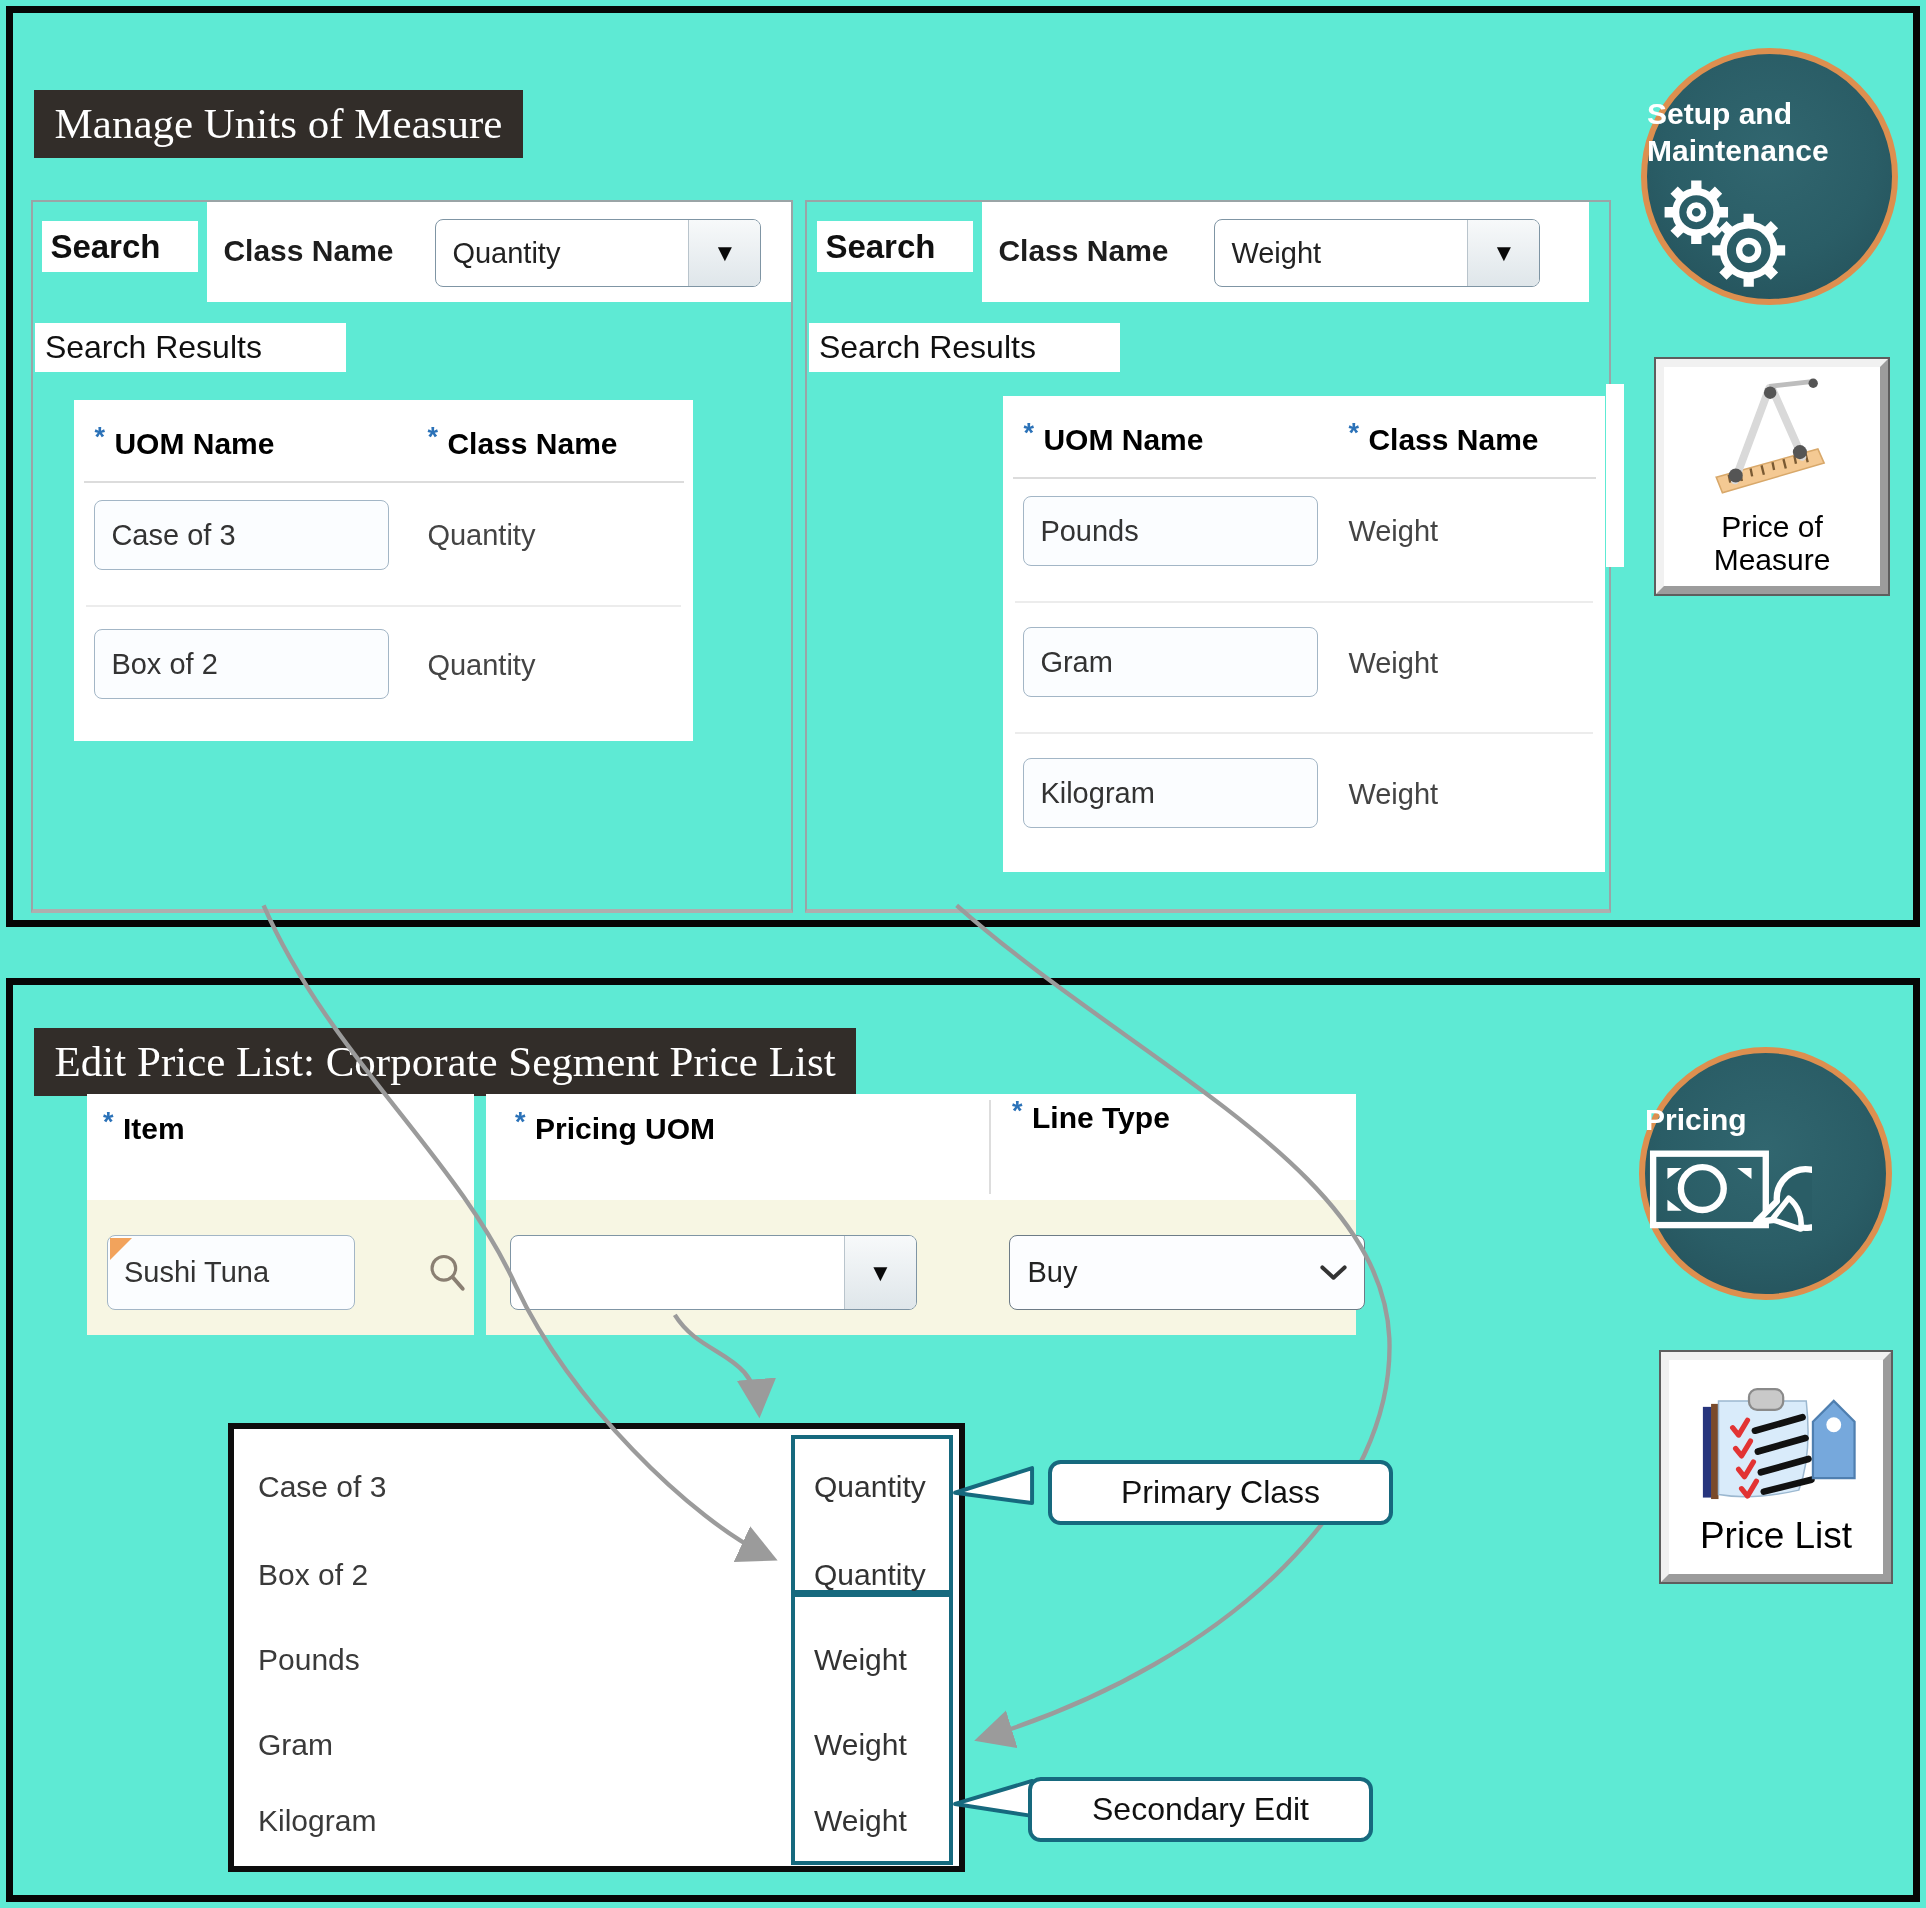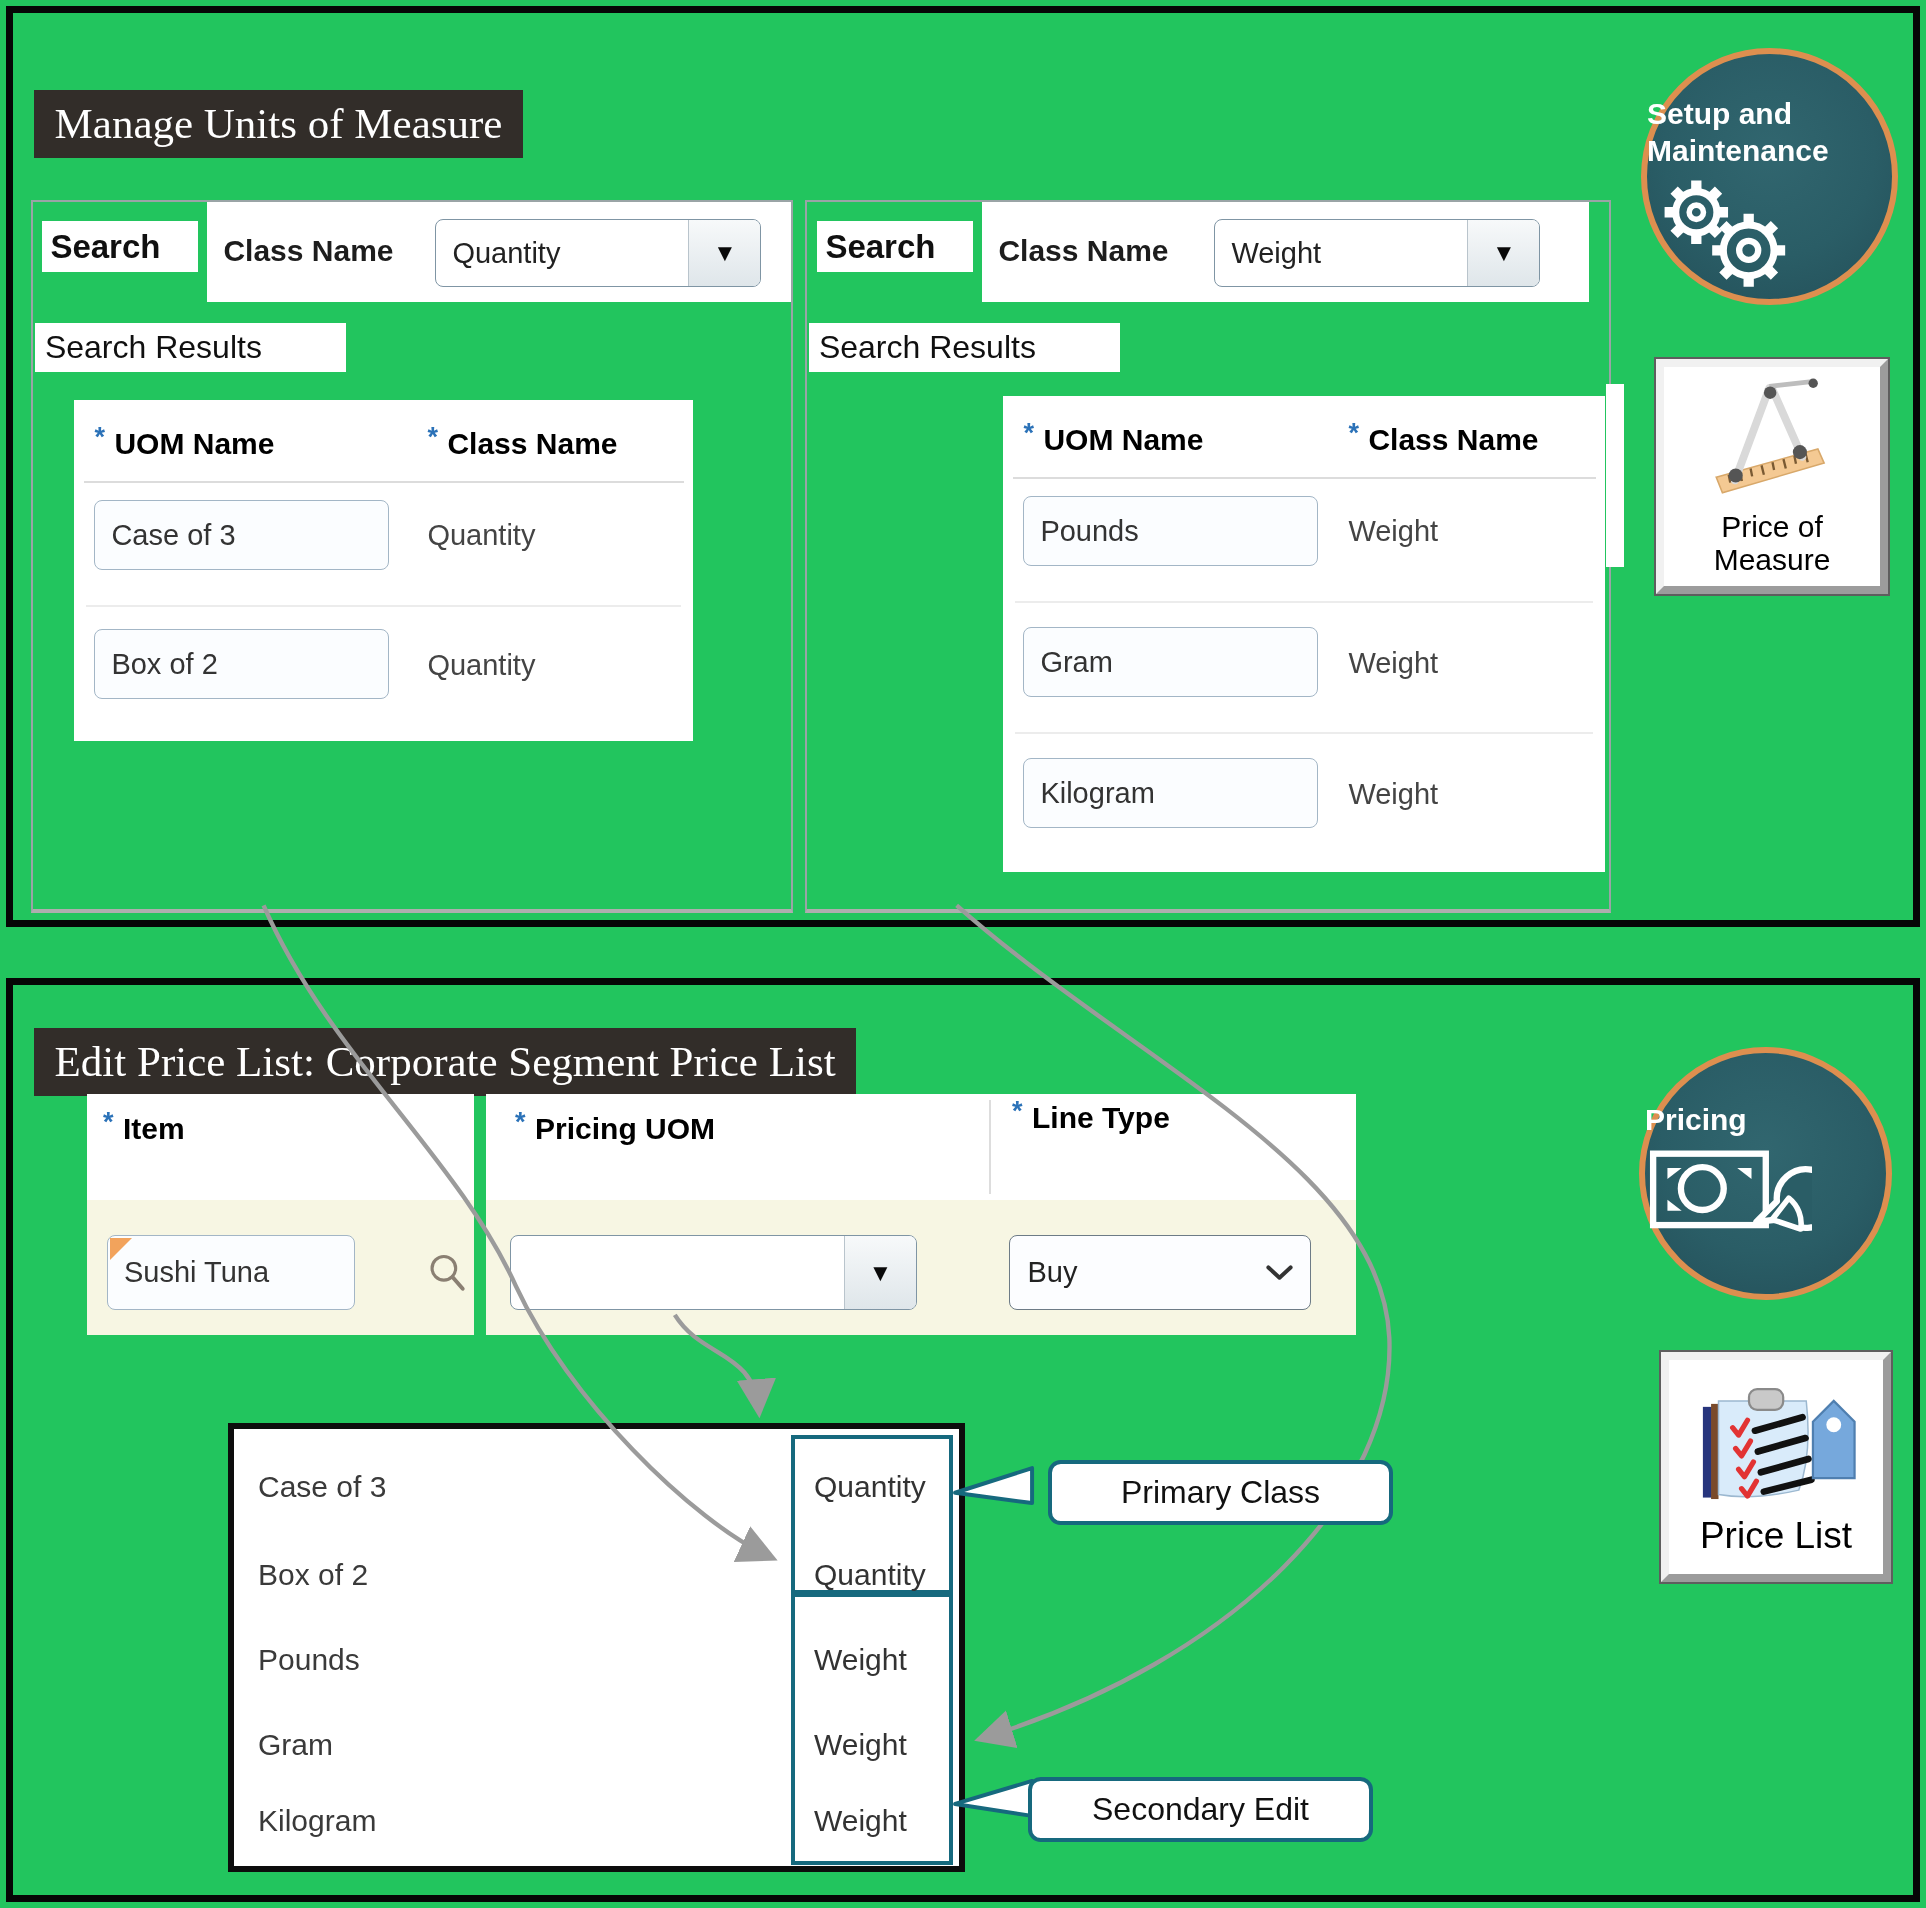--- a/index.html
+++ b/index.html
@@ -1,16 +1,16 @@
 <!DOCTYPE html>
 <html style="font-size:12.7px"><head>
 <meta charset="utf-8">
 <style>
   html,body{margin:0;padding:0;background:#4c6a72;}
-  #stage{position:relative;width:1926px;height:1909px;background:#22c55e;overflow:hidden;
+  #stage{position:relative;width:1926px;height:1909px;background:#5eead4;overflow:hidden;
          font-family:"Liberation Sans",sans-serif;}
   .section{position:absolute;border:7.1px solid #060606;box-sizing:border-box;}
   #sec1{left:6.4px;top:6.4px;width:1914px;height:921px;}
   #sec2{left:6.4px;top:978px;width:1914px;height:924px;}
   .title-bar{position:absolute;background:#322d29;color:#fff;font-family:"Liberation Serif",serif;
              font-size:43px;line-height:68px;padding:0 20.6px;white-space:nowrap;width:fit-content;}
   .subpanel{position:absolute;border:2.4px solid #9aa4a6;border-bottom:4px solid #aeaeae;box-sizing:border-box;}
   .lbl-box{position:absolute;background:#fff;color:#101010;display:flex;align-items:center;box-sizing:border-box;}
   .search-lbl{font-weight:bold;font-size:33px;padding-left:8px;}
   .results-lbl{font-size:32px;padding-left:9.5px;}
@@ -188,21 +188,21 @@
       <span class="ast">*</span><span>Pricing UOM</span>
     </div>
     <div class="vdiv" style="left:503px;top:6.4px;height:94px;"></div>
     <div class="thead" style="left:526px;top:7px;">
       <span class="ast">*</span><span>Line Type</span>
     </div>
     <div class="combo" style="left:24px;top:141px;width:407px;height:75px;">
       <span class="val"></span>
       <span class="cbtn">▼</span>
     </div>
-    <div class="sel" style="left:523px;top:141px;width:302px;height:75px;">
+    <div class="sel" style="left:523px;top:141px;width:356px;height:75px;">
       <span class="val">Buy</span>
       <svg width="27" height="16" viewBox="0 0 34 20" style="margin-right:17.5px;">
         <polyline points="3,3 17,16 31,3" fill="none" stroke="#333" stroke-width="5" stroke-linecap="round" stroke-linejoin="round"></polyline>
       </svg>
     </div>
   </div>
 
   <div class="listbox" style="left:228px;top:1423px;width:737px;height:449px;">
     <div class="list-name" style="left:24px;top:37px;">Case of 3</div>
     <div class="list-name" style="left:24px;top:125px;">Box of 2</div>

